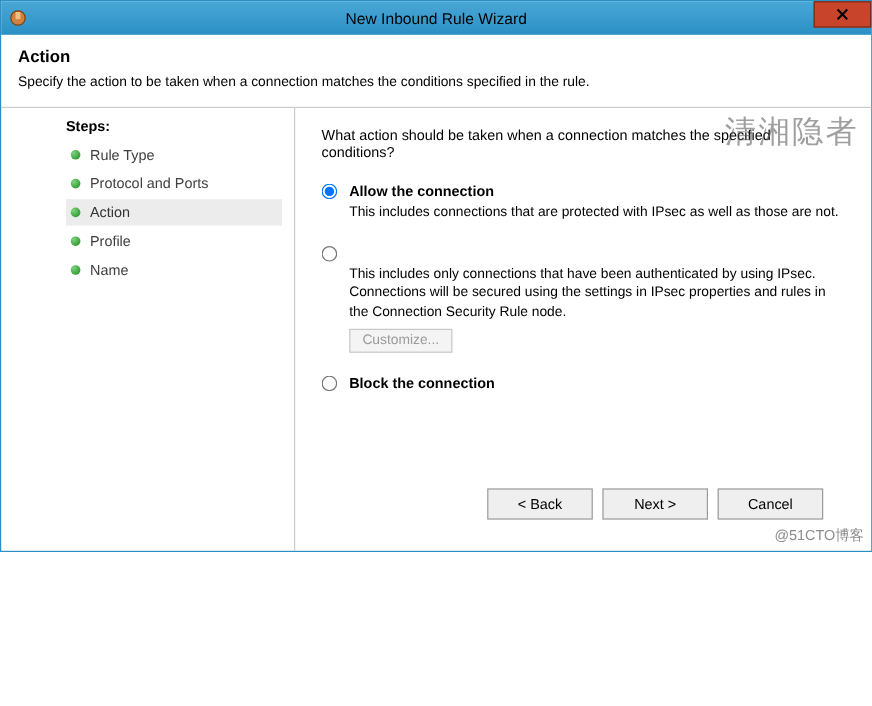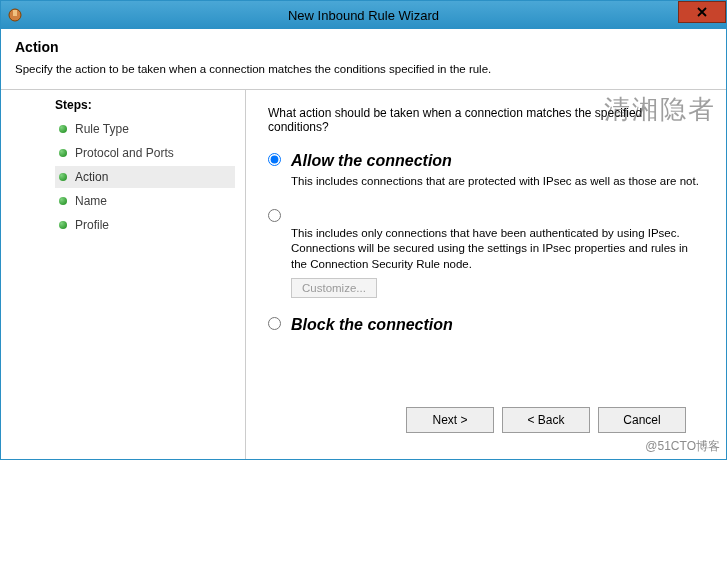--- a/index.html
+++ b/index.html
@@ -19,21 +19,21 @@
   .step .bullet { width: 8px; height: 8px; border-radius: 50%; background: radial-gradient(circle at 30% 30%, #7ed37e, #1a8a1a); margin-right: 8px; flex-shrink: 0; }
   .step a { color: #404040; text-decoration: none; font-size: 12px; }
   .step.current { background: #ececec; }
   .step.current a { color: #333; }
   .divider { width: 1px; background: #ccc; }
   .main { flex: 1; padding: 16px 22px 10px; display: flex; flex-direction: column; position: relative; }
   .prompt { font-size: 12px; margin-bottom: 18px; }
   .option { margin-bottom: 18px; }
   .option-row { display: flex; align-items: flex-start; }
   .option-row input[type=radio] { margin-top: 1px; margin-right: 10px; }
-  .option-label { font-weight: bold; font-size: 16px; font-style: italic; }
+  .option-label { font-weight: bold; font-size: 12px; }
   .option-desc { margin-left: 23px; font-size: 11.5px; margin-top: 4px; max-width: 440px; line-height: 1.35; }
   .option button.customize { margin-left: 23px; margin-top: 6px; padding: 3px 10px; font-size: 11.5px; background: #f4f4f4; border: 1px solid #c8c8c8; color: #9a9a9a; }
   .footer { display: flex; justify-content: flex-end; gap: 8px; padding: 10px 18px 16px; }
   .footer button { width: 88px; height: 26px; font-size: 12px; background: #efefef; border: 1px solid #9c9c9c; cursor: pointer; }
   .watermark1 { position: absolute; top: 2px; right: 10px; font-family: "KaiTi","STKaiti",serif; font-size: 26px; color: rgba(80,80,80,0.55); pointer-events: none; letter-spacing: 2px; }
   .watermark2 { position: absolute; right: 6px; bottom: 4px; font-size: 12px; color: rgba(100,100,100,0.75); pointer-events: none; }
 </style>
 </head>
 <body>
 
@@ -68,25 +68,25 @@
       <div class="step">
         <span class="bullet"></span>
         <a>Protocol and Ports</a>
       </div>
       <div class="step current">
         <span class="bullet"></span>
         <a>Action</a>
       </div>
       <div class="step">
         <span class="bullet"></span>
-        <a>Name</a>
+        <a>Profile</a>
       </div>
       <div class="step">
         <span class="bullet"></span>
-        <a>Profile</a>
+        <a>Name</a>
       </div>
     </div>
 
     <div class="divider"></div>
 
     <div class="main">
       <div class="watermark1">清湘隐者</div>
 
       <div class="prompt">What action should be taken when a connection matches the specified conditions?</div>
 
@@ -109,21 +109,21 @@
       <div class="option">
         <label class="option-row">
           <input type="radio" name="act" style="">
           <span class="option-label">Block the connection</span>
         </label>
       </div>
 
       <div style="flex:1"></div>
 
       <div class="footer">
+        <button>&lt; Back</button>
         <button>Next &gt;</button>
-        <button>&lt; Back</button>
         <button>Cancel</button>
       </div>
     </div>
   </div>
 
   <div class="watermark2">@51CTO博客</div>
 </div>
 
 </body></html>

